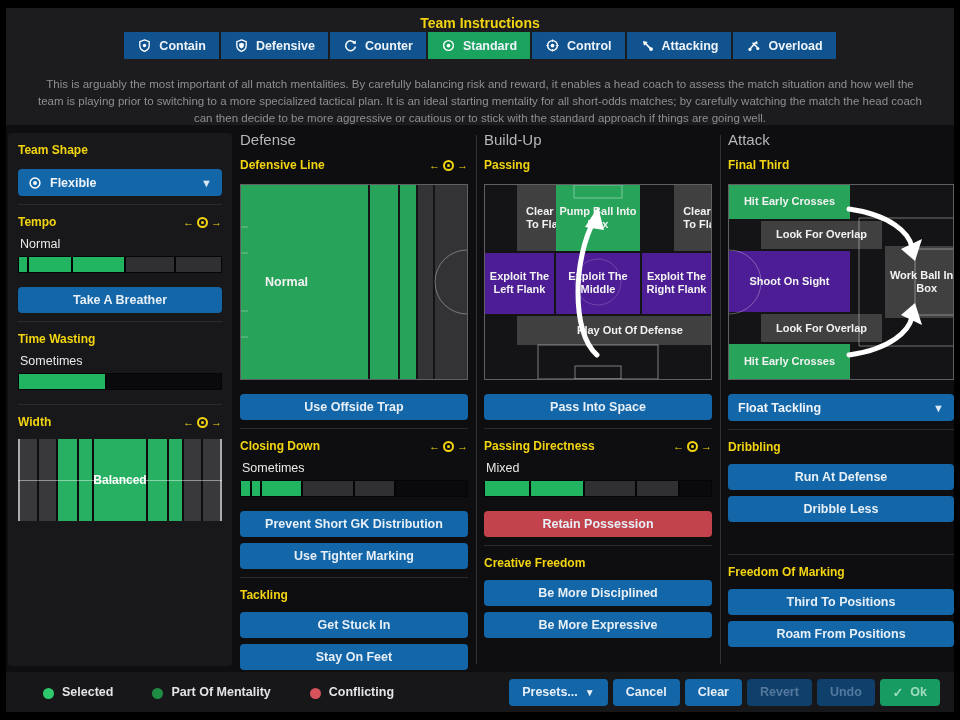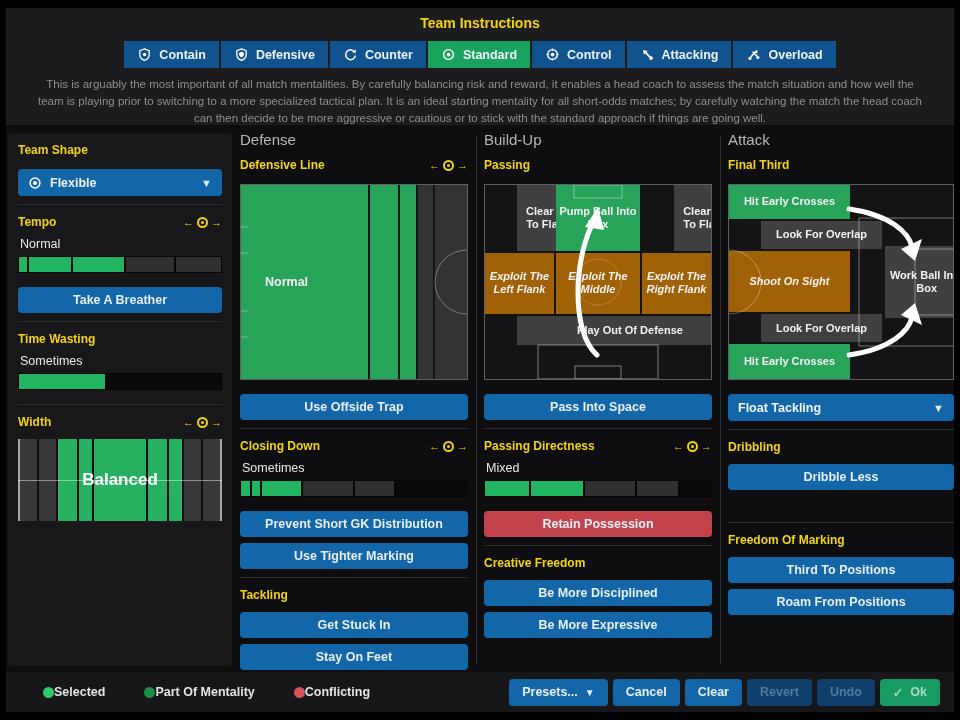--- a/index.html
+++ b/index.html
@@ -2,21 +2,21 @@
 <html><head>
 <meta charset="utf-8">
 <style>
   * { margin:0; padding:0; box-sizing:border-box; }
   html,body { width:960px; height:720px; background:#000; font-family:"Liberation Sans", sans-serif; }
   .app { position:relative; width:960px; height:720px; background:#000; overflow:hidden; }
 
   
   .header { position:absolute; left:6px; right:6px; top:8px; height:117px; background:#1c1c1e; }
   .page-title { text-align:center; padding-top:7px; font-size:14px; font-weight:bold; color:#f2d411; }
-  .tabs { position:absolute; left:0; right:0; top:33px; display:flex; justify-content:center; gap:2px; }
+  .tabs { position:absolute; left:0; right:0; top:24px; display:flex; justify-content:center; gap:2px; }
   .tab { height:27px; display:flex; align-items:center; gap:7px; padding:0 13px; background:#11538f; color:#eef4fa; font-size:12.5px; font-weight:bold; cursor:default; }
   .tab.selected { background:#1aa35f; }
   .tab svg { display:block; }
   .description { position:absolute; left:30px; right:30px; top:68px; text-align:center; font-size:11.5px; line-height:17px; color:#8f8f91; }
 
   
   .main { position:absolute; left:6px; right:6px; top:125px; bottom:48px; background:#0e0e10; }
   .vdivider { position:absolute; top:10px; bottom:8px; width:1px; background:#323234; }
   .col { position:absolute; top:0; }
   .col-defense { left:234px; width:228px; }
@@ -48,38 +48,38 @@
   .seg { height:100%; }
   .seg-green { background:#22b561; }
   .seg-dim { background:#303033; }
   .seg-black { background:#0a0a0c; }
 
   
   .pitch { position:relative; width:100%; height:196px; background:#141416; border:1px solid #606062; margin-bottom:14px; overflow:hidden; }
   .pz { position:absolute; display:flex; align-items:center; justify-content:center; text-align:center; color:#f2f2f2; font-size:11px; line-height:13px; font-weight:bold; padding:2px; }
   .pz.green { background:#27a35a; }
   .pz.red { background:#404040;margin-left:32px; }
-  .pz.blue { background:#a16207;font-style:italic; }
+  .pz.blue { background:#4c1d95; }
   .pz.dim { background:#333336; }
   .overlay { position:absolute; inset:0; width:100%; height:100%; }
 
   
   .width-widget { position:relative; width:100%; height:82px; background:#0d0d0f; margin-top:2px; }
   .ww-stripes { position:absolute; inset:0 2px; display:flex; gap:2px; }
   .ww-stripes > div { height:100%; }
   .ww-dim { background:#39393c; }
   .ww-green { background:#27b061; }
   .ww-line-h { position:absolute; left:0; right:0; top:50%; height:1px; background:rgba(255,255,255,.45); }
   .ww-edge { position:absolute; top:0; bottom:0; width:2px; background:rgba(255,255,255,.65); }
-  .ww-label { position:absolute; inset:0; display:flex; align-items:center; justify-content:center; color:#fff; font-size:17px; font-weight:bold; }
+  .ww-label { position:absolute; inset:0; display:flex; align-items:center; justify-content:center; color:#fff; font-size:12px; font-weight:bold; }
 
   
   .footer { position:absolute; left:6px; right:6px; bottom:8px; height:40px; background:#17171a; display:flex; align-items:center; }
   .legend { display:flex; align-items:center; gap:18px; padding-left:16px; }
-  .legend-item { display:flex; align-items:center; color:#e4e4e6; font-size:12.5px; font-weight:bold;padding-left:21px; }
+  .legend-item { display:flex; align-items:flex-end; gap:8px; color:#e4e4e6; font-size:12.5px; font-weight:bold;padding-left:21px; }
   .dot { width:11px; height:11px; border-radius:50%; }
   .footer-buttons { margin-left:auto; display:flex; gap:5px; padding-right:14px; }
   .fbtn { height:27px; padding:0 13px; background:#1366a8; border:none; border-radius:4px; color:#e7eff7; font-size:12.5px; font-weight:bold; font-family:"Liberation Sans",sans-serif; display:flex; align-items:center; gap:7px; cursor:pointer; }
   .fbtn.disabled { background:#0f3f6b; color:#54799c; }
   .fbtn.ok { background:#189a63; color:rgba(235,255,245,.65); }
 </style>
 </head>
 <body>
 
 <div class="app">
@@ -380,20 +380,21 @@
 
       <div class="dropdown">
         <span>Float Tackling</span>
         <span class="chev">▼</span>
       </div>
       <div class="divider"></div>
 
       <div class="row-head" style="margin-bottom:10px">
         <span class="yellow-head">Dribbling</span>
       </div>
+      <button class="btn">Run At Defense</button>
       <button class="btn">Dribble Less</button>
       <div class="divider" style="margin-top:32px"></div>
 
       <div class="row-head" style="margin-bottom:10px">
         <span class="yellow-head">Freedom Of Marking</span>
       </div>
       <button class="btn">Third To Positions</button>
       <button class="btn">Roam From Positions</button>
     </div>
   </div>

